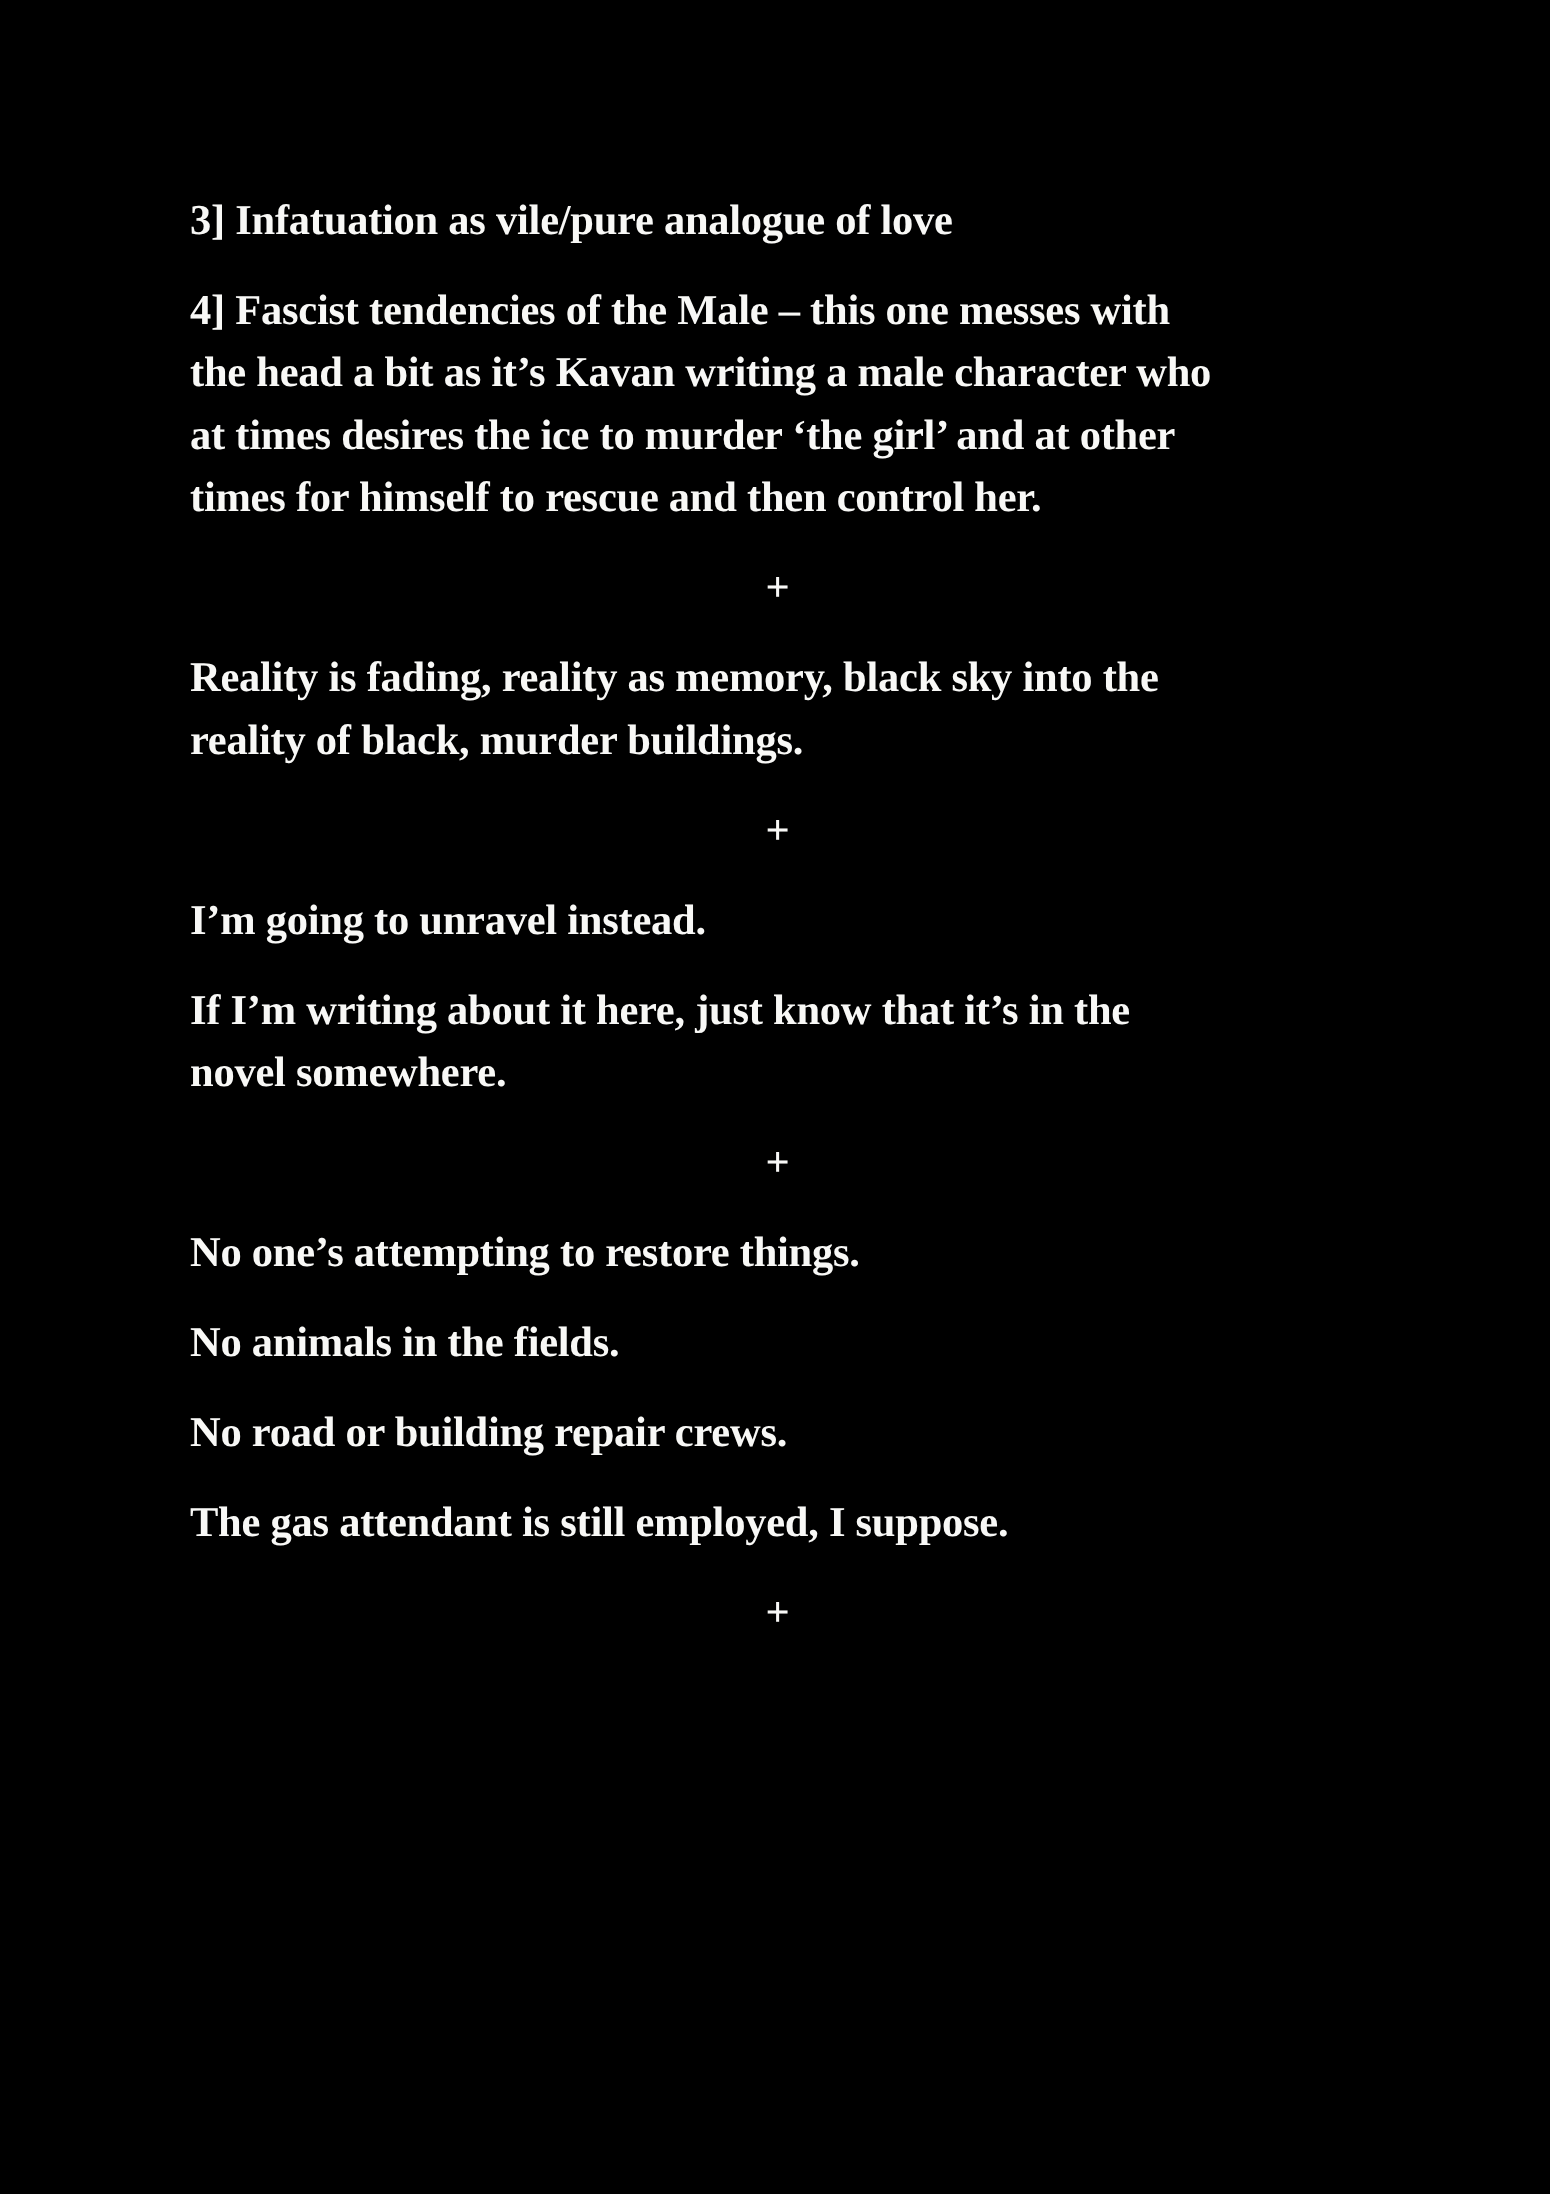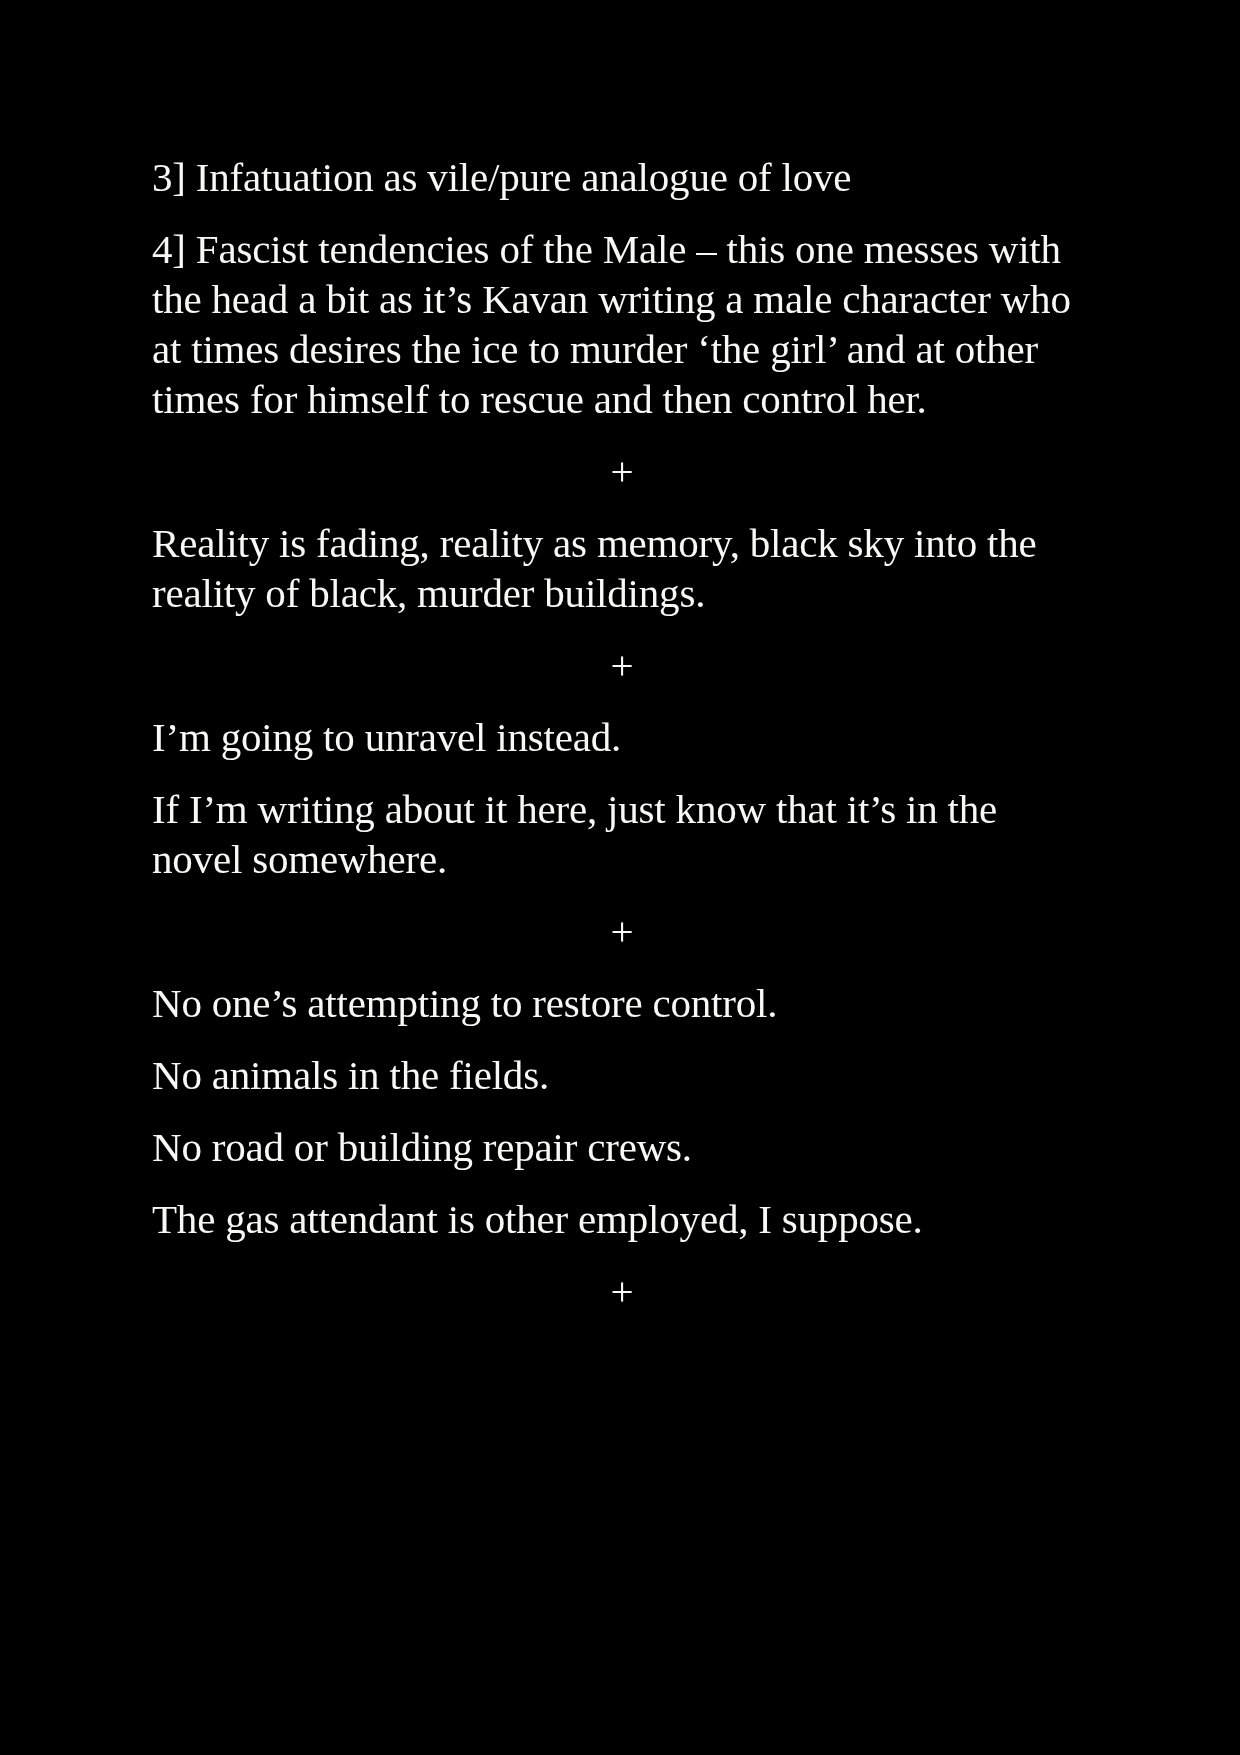--- a/index.html
+++ b/index.html
@@ -16,22 +16,22 @@
   }
   .text-column {
     position: absolute;
     left: 152px;
     top: 152px;
     width: 940px;
   }
   .text-column p {
     margin: 0 0 22px 0;
     font-family: "Liberation Serif", "DejaVu Serif", serif;
-    font-weight: 400;
-    font-size: 41px;
+    font-weight: 700;
+    font-size: 34px;
     line-height: 50px;
     color: #f8f8f6;
     letter-spacing: -0.2px;
     white-space: pre;      
   }
   .text-column p.separator {
     text-align: center;
     white-space: normal;
   }
 </style>
@@ -46,19 +46,19 @@
 at times desires the ice to murder ‘the girl’ and at other
 times for himself to rescue and then control her.</p>
       <p class="separator">+</p>
       <p class="para">Reality is fading, reality as memory, black sky into the
 reality of black, murder buildings.</p>
       <p class="separator">+</p>
       <p class="para">I’m going to unravel instead.</p>
       <p class="para">If I’m writing about it here, just know that it’s in the
 novel somewhere.</p>
       <p class="separator">+</p>
-      <p class="para">No one’s attempting to restore control.</p>
+      <p class="para">No one’s attempting to restore things.</p>
       <p class="para">No animals in the fields.</p>
       <p class="para">No road or building repair crews.</p>
-      <p class="para">The gas attendant is other employed, I suppose.</p>
+      <p class="para">The gas attendant is still employed, I suppose.</p>
       <p class="separator">+</p>
     </div>
 </div>
 
 </body></html>

